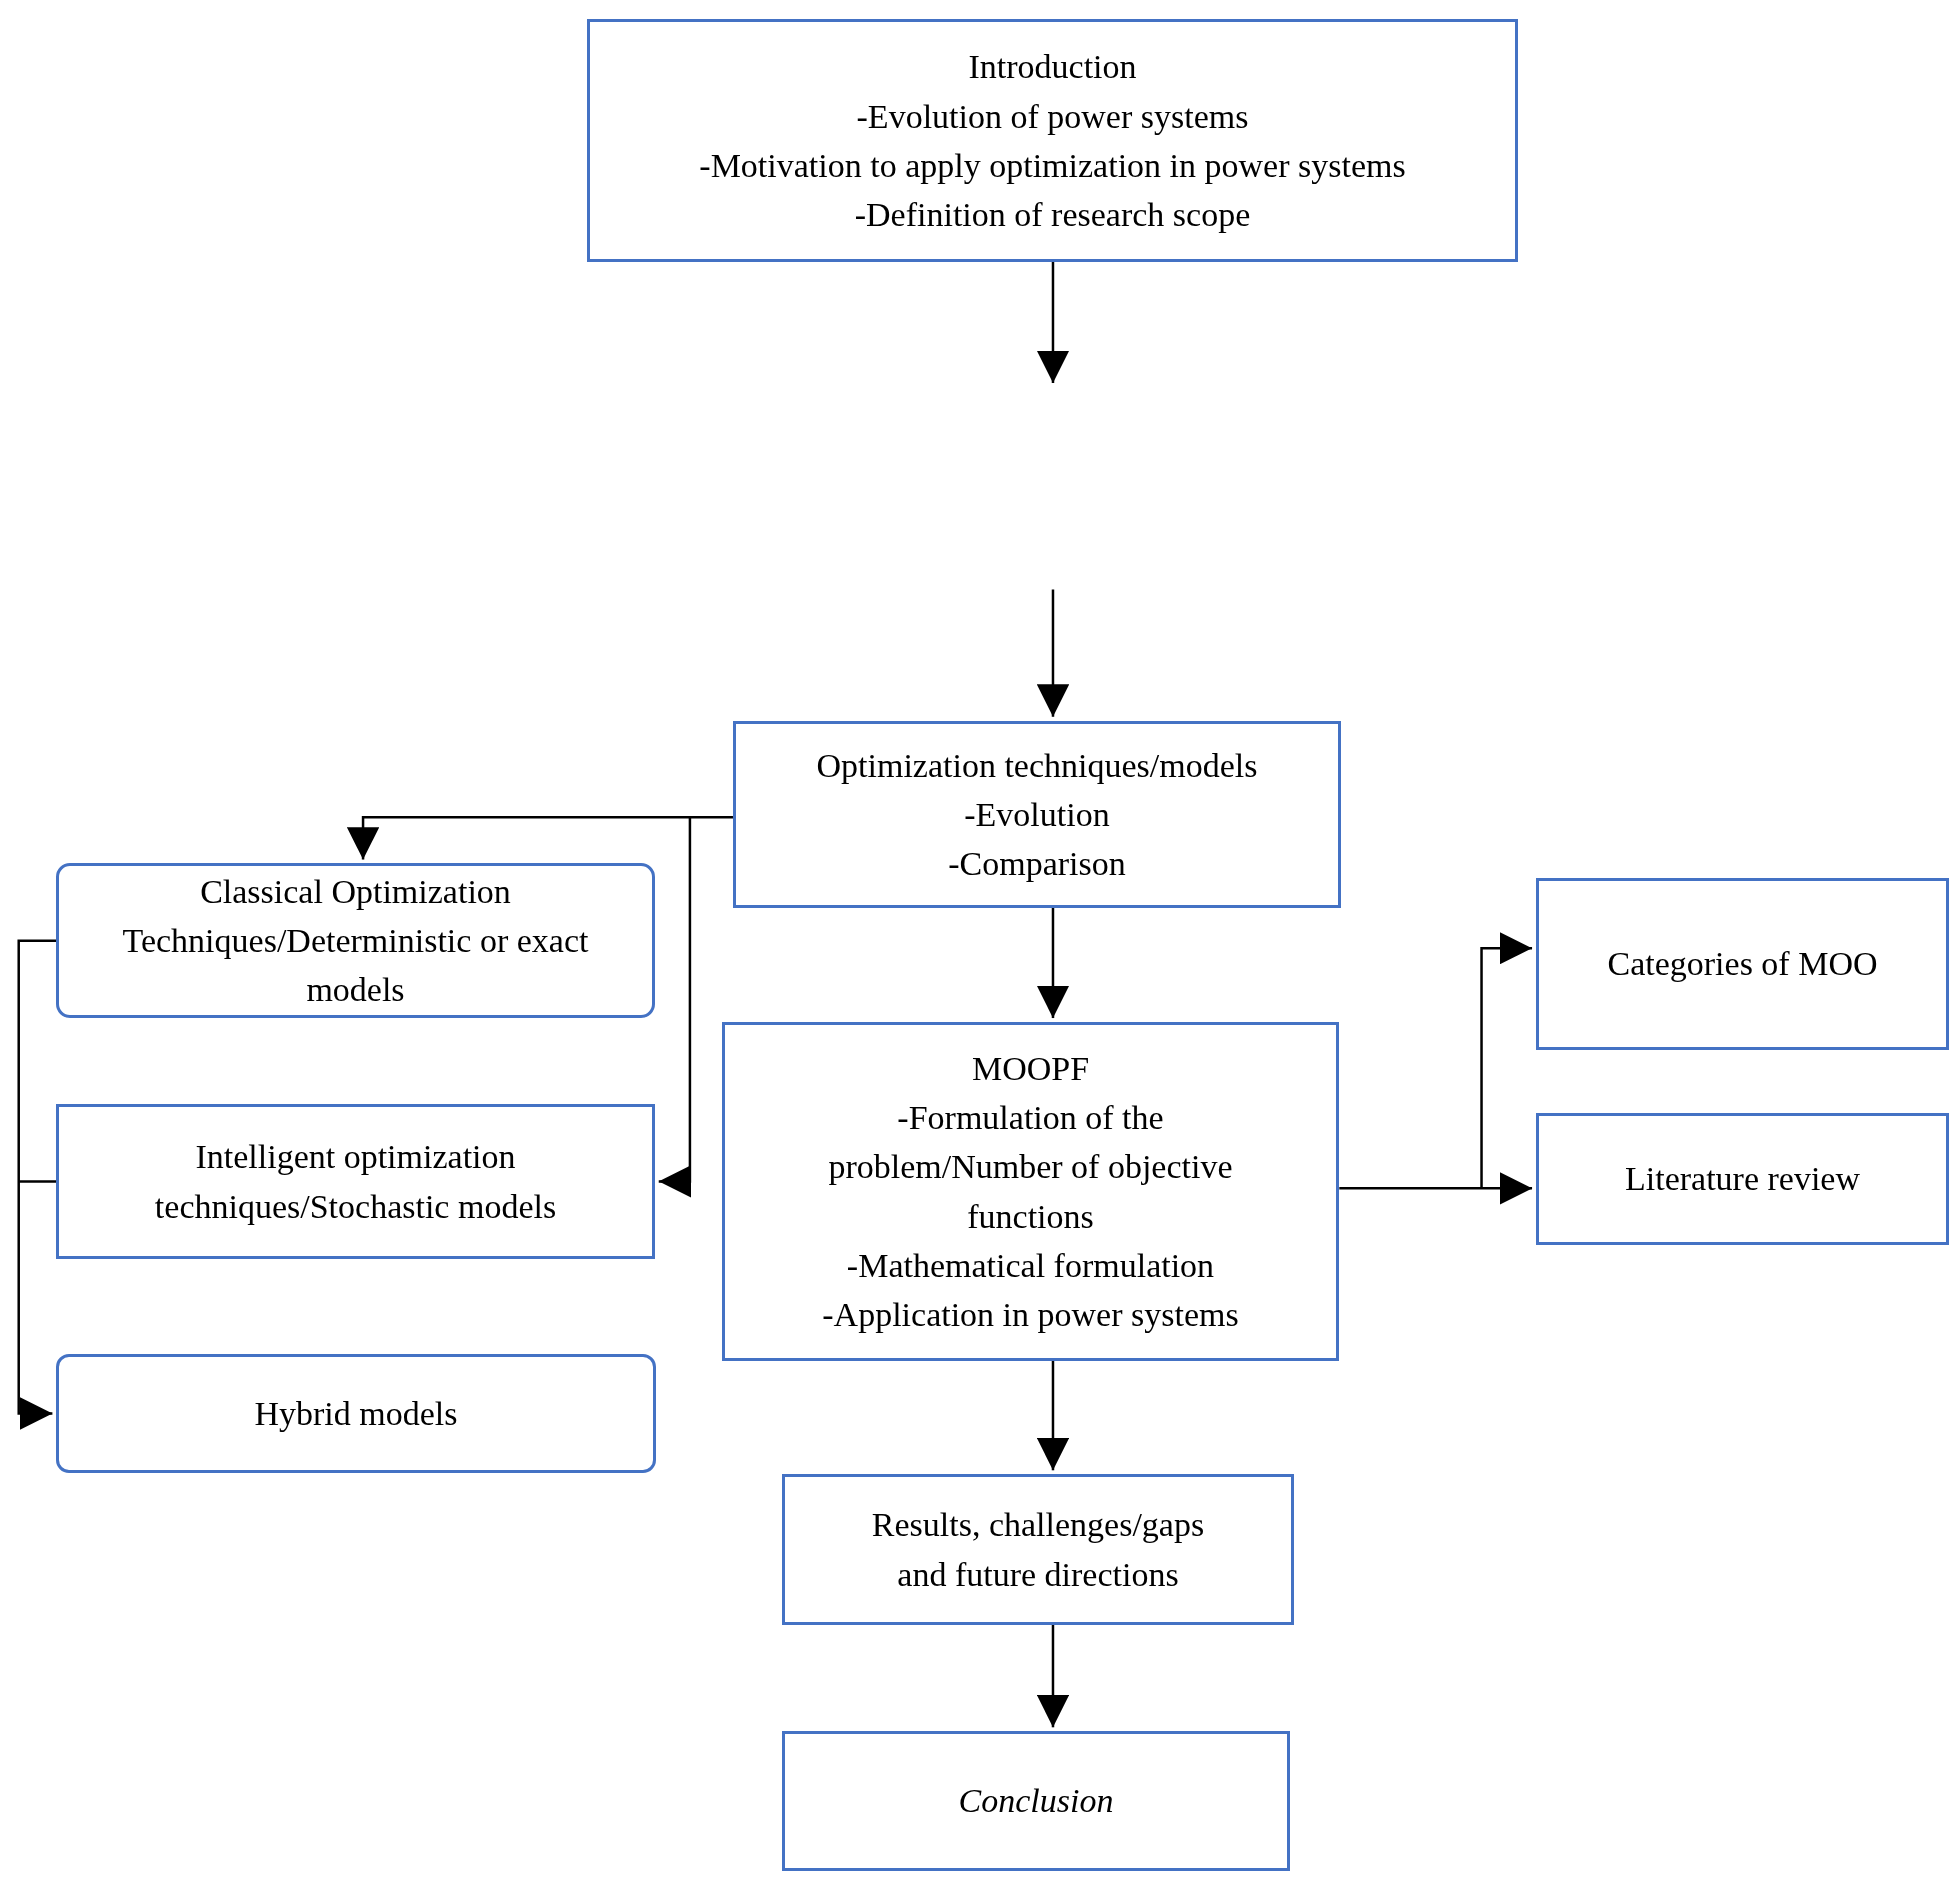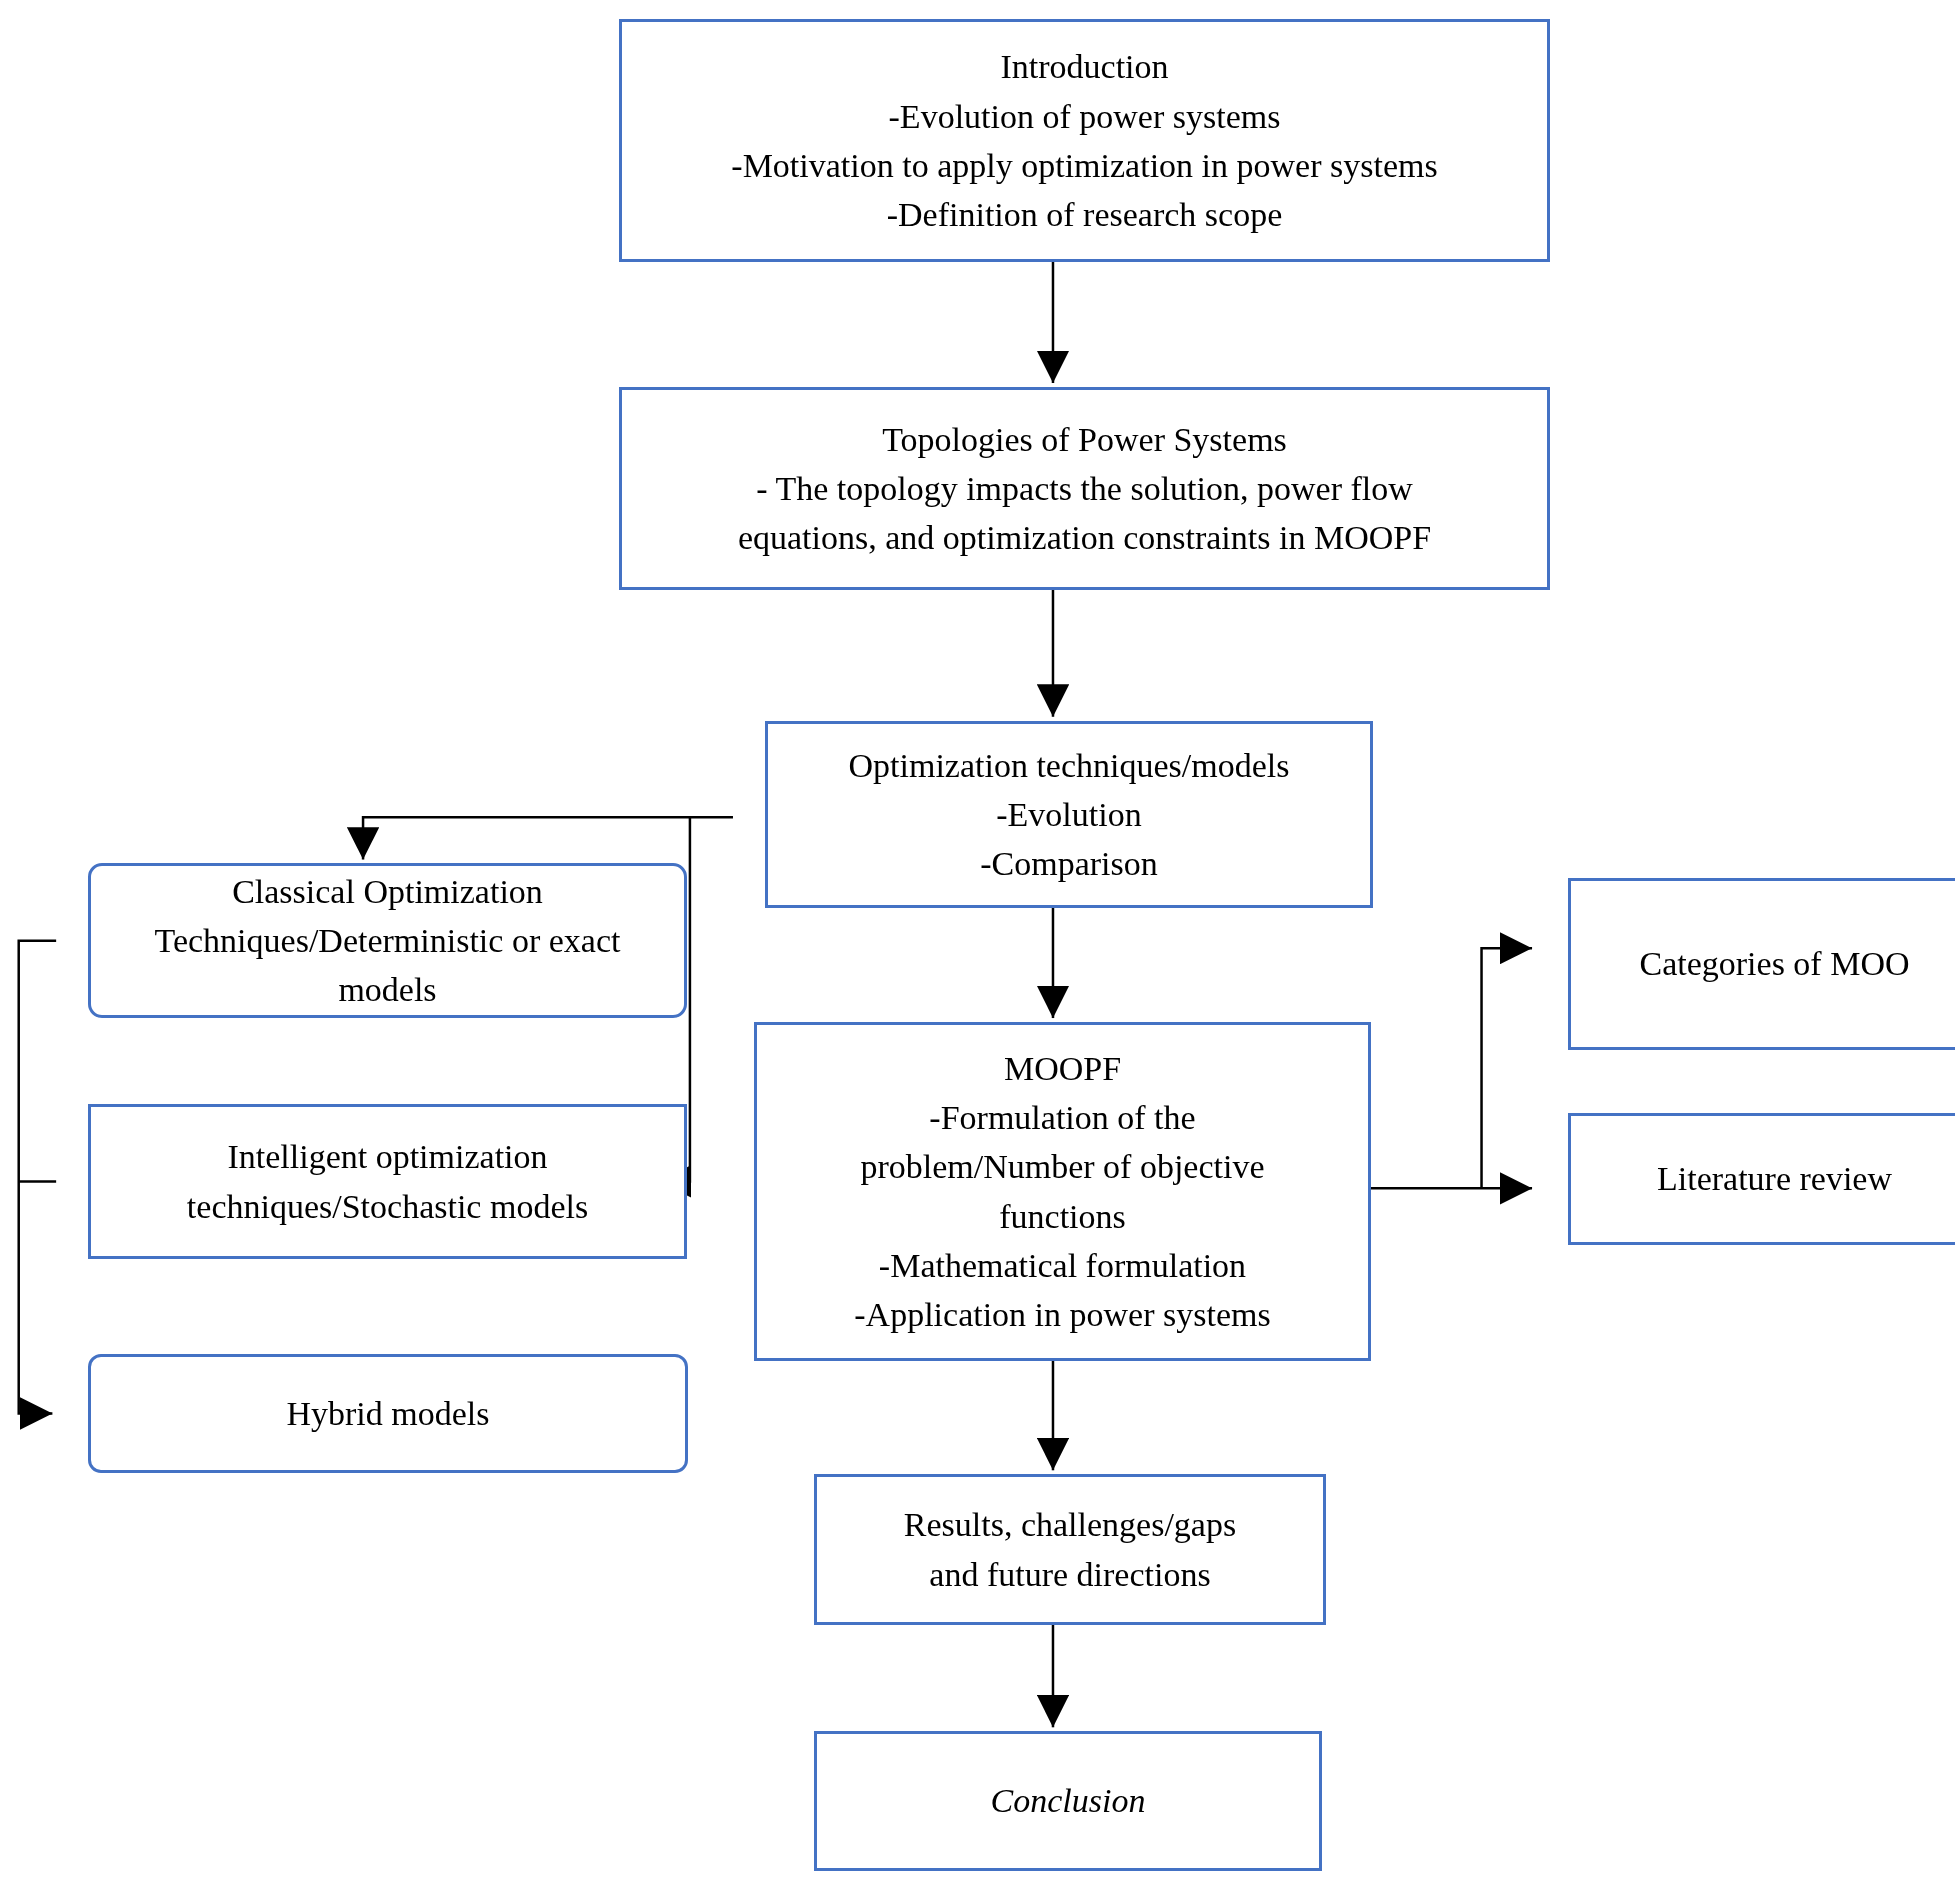--- a/index.html
+++ b/index.html
@@ -33,21 +33,20 @@
     background:#ffffff;
     color:var(--text-color);
     display:flex;
     align-items:center;
     justify-content:center;
     text-align:center;
     white-space:pre-line;
     font-size:34px;
     line-height:1.45;
     padding:0 6.2px;
-    margin-left:32px;
   }
   
   .n-introduction{ left:587px;  top:19.3px;   width:931px; height:243px; }
   .n-topologies  { left:587px;  top:387px;  width:931px; height:203px; }
   .n-optimization{ left:733px; top:721px; width:608px;  height:187px; }
   .n-moopf       { left:722px; top:1022px; width:617px;  height:339px; }
   .n-classical   { left:56px;   top:863px; width:599px;  height:155px;border-radius:14px; }
   .n-intelligent { left:56px;   top:1104px; width:599px;  height:155px; }
   .n-hybrid      { left:56px;   top:1354px; width:600px;  height:119px;border-radius:13px; }
   .n-categories  { left:1536px; top:878px; width:413px;  height:172px; }
@@ -78,23 +77,20 @@
     <path class="connector arrow" d="M 2375 1905 V 1520 H 2456"></path>
     <path class="connector arrow" d="M 1688 2181 V 2357"></path>
     <path class="connector arrow" d="M 1688 2605 V 2769"></path>
   </svg>
 
   <div class="node n-introduction">Introduction
 -Evolution of power systems
 -Motivation to apply optimization in power systems
 -Definition of research scope</div>
 
-  <div class="node n-topologies">Topologies of Power Systems
-- The topology impacts the solution, power flow
-equations, and optimization constraints in MOOPF</div>
 
   <div class="node n-optimization">Optimization techniques/models
 -Evolution
 -Comparison</div>
 
   <div class="node n-classical">Classical Optimization
 Techniques/Deterministic or exact
 models</div>
 
   <div class="node n-intelligent">Intelligent optimization

